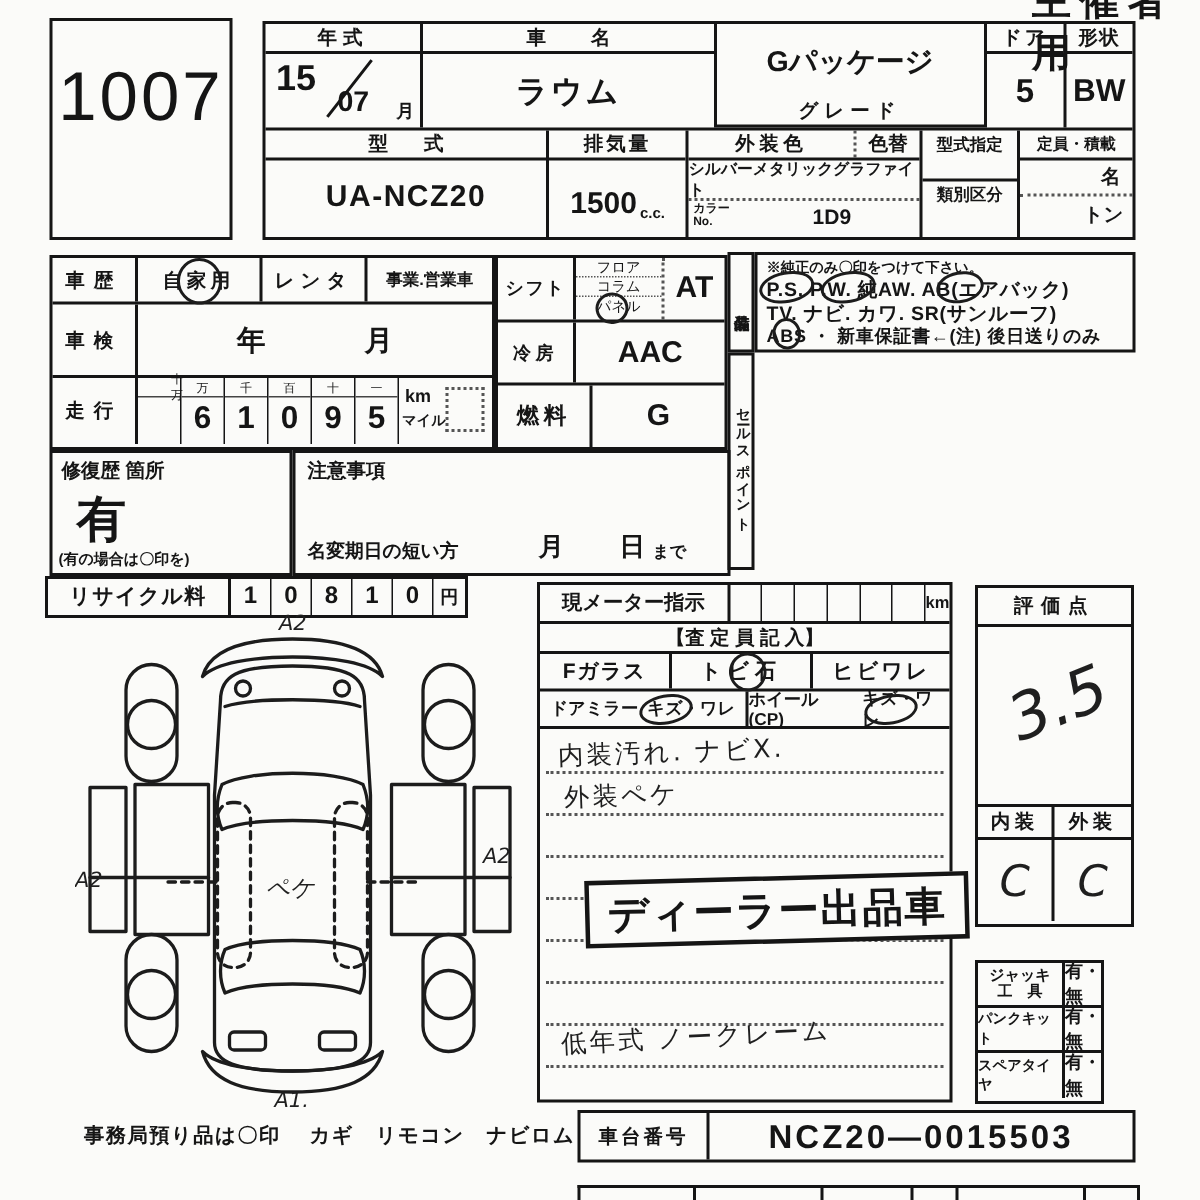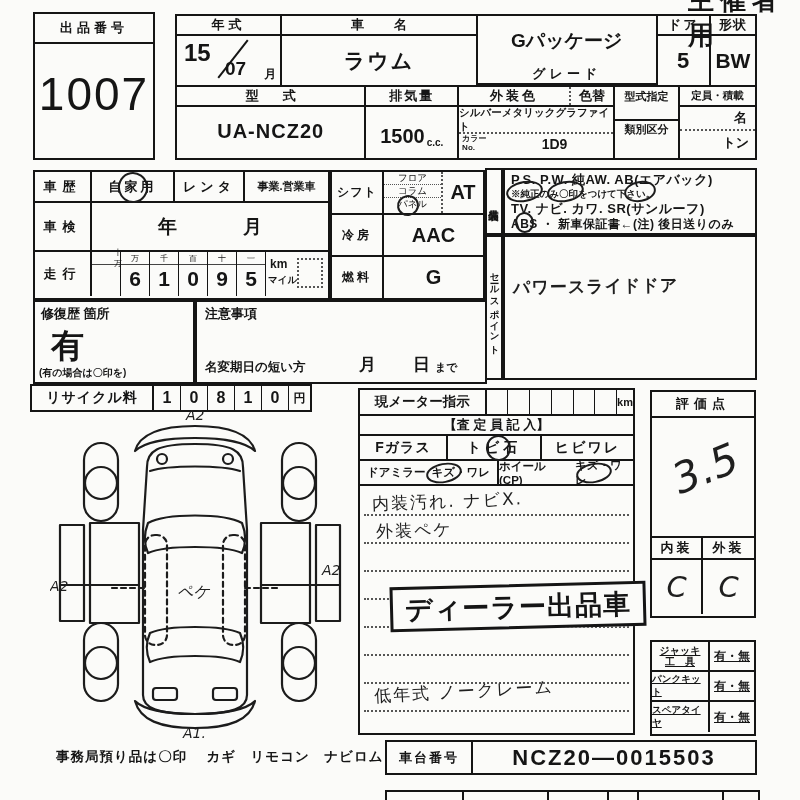--- a/index.html
+++ b/index.html
@@ -21,21 +21,20 @@
   svg text{font-family:"DejaVu Sans",sans-serif;fill:#1f1f1f;}
 </style>
 </head>
 <body>
 
 <div class="page">
 
   <div class="abs" style="left:688px;top:-17px;font-size:26px;font-weight:bold;letter-spacing:6px;">主催者用</div>
 
   <div class="abs bd" style="left:33px;top:12px;width:122px;height:148px;">
-    <div class="cell bdb hdr" style="height:30px;">出品番号</div>
     <div class="cell" style="height:100px;font-size:46px;letter-spacing:2px;">1007</div>
   </div>
 
   <div class="abs bd" style="left:175px;top:14px;width:582px;height:146px;">
 
     <div class="row bdb" style="height:71px;">
       <div class="bdr" style="width:105px;position:relative;">
         <div class="cell bdb hdr" style="height:20px;">年式</div>
         <div class="abs val" style="left:7px;top:23px;font-size:24px;">15</div>
         <div class="abs" style="left:32px;top:42px;width:48px;border-top:2px solid #151515;transform:rotate(-52deg);"></div>
@@ -157,45 +156,42 @@
         <div class="cell" style="height:13px;font-size:9.5px;border-bottom:1.5px dotted #555;">コラム</div>
         <div class="cell" style="height:13px;font-size:9.5px;">パネル</div>
       </div>
       <div class="cell val" style="flex:1;font-size:20px;">AT</div>
     </div>
     <div class="row bdb" style="height:42px;">
       <div class="cell bdr" style="width:52px;font-size:12px;font-weight:bold;letter-spacing:3px;">冷房</div>
       <div class="cell val" style="flex:1;font-size:20px;">AAC</div>
     </div>
     <div class="row" style="height:41px;">
-      <div class="cell bdr" style="width:52px;font-size:12px;font-weight:bold;letter-spacing:3px;">燃料</div>
+      <div class="cell bdr" style="width:63px;font-size:15px;font-weight:bold;letter-spacing:3px;">燃料</div>
       <div class="cell val" style="flex:1;font-size:20px;">G</div>
     </div>
   </div>
   <div class="circle-mark" style="left:397px;top:195px;width:18px;height:17px;"></div>
 
   <div class="abs bd cell" style="left:485px;top:168px;width:18px;height:67px;">
     <span class="vtext" style="font-size:10.5px;">装備品</span>
   </div>
   <div class="abs bd" style="left:503px;top:168px;width:254px;height:67px;padding:2px 6px;">
+    <div style="font-size:9.5px;font-weight:bold;">※純正のみ〇印をつけて下さい。</div>
     <div style="font-size:13px;font-weight:600;line-height:16px;letter-spacing:0.5px;">P.S.  P.W.  純AW.  AB(エアバック)</div>
-    <div style="font-size:9.5px;font-weight:bold;">※純正のみ〇印をつけて下さい。</div>
     <div style="font-size:13px;font-weight:600;line-height:16px;letter-spacing:0.5px;">TV. ナビ. カワ. SR(サンルーフ)</div>
     <div style="font-size:12px;font-weight:600;line-height:15px;letter-spacing:0.5px;">ABS ・ 新車保証書←(注) 後日送りのみ</div>
   </div>
   <div class="circle-mark" style="left:506px;top:181px;width:33px;height:17px;"></div>
   <div class="circle-mark" style="left:547px;top:181px;width:33px;height:17px;"></div>
   <div class="circle-mark" style="left:624px;top:181px;width:28px;height:17px;"></div>
   <div class="circle-mark" style="left:515px;top:212px;width:15px;height:17px;"></div>
 
   <div class="abs bd cell" style="left:485px;top:235px;width:18px;height:145px;">
     <span class="vtext" style="font-size:9.5px;letter-spacing:1px;">セールスポイント</span>
-  </div>
-  <div class="abs bd" style="left:503px;top:235px;width:254px;height:145px;">
-    <div class="hand" style="position:absolute;left:8px;top:38px;font-size:17px;font-weight:bold;transform:rotate(-1deg);letter-spacing:1px;">パワースライドドア</div>
   </div>
 
   <div class="abs bd" style="left:33px;top:300px;width:162px;height:84px;">
     <div style="font-size:13px;font-weight:bold;padding:3px 0 0 6px;">修復歴 箇所</div>
     <div class="abs" style="left:16px;top:22px;font-size:33px;font-weight:bold;">有</div>
     <div class="abs" style="left:4px;bottom:2px;font-size:10px;font-weight:bold;">(有の場合は〇印を)</div>
   </div>
 
   <div class="abs bd" style="left:195px;top:300px;width:292px;height:84px;">
     <div style="font-size:13px;font-weight:bold;padding:3px 0 0 8px;">注意事項</div>
@@ -326,21 +322,21 @@
     <div class="row" style="height:24px;border-top:2px solid #151515;border-bottom:2px solid #151515;">
       <div class="cell bdr hdr" style="width:51px;letter-spacing:3px;">内装</div>
       <div class="cell hdr" style="flex:1;letter-spacing:3px;">外装</div>
     </div>
     <div class="row" style="height:54px;">
       <div class="cell bdr hand" style="width:51px;font-size:29px;font-style:italic;transform:rotate(0deg);">C</div>
       <div class="cell hand" style="flex:1;font-size:29px;font-style:italic;">C</div>
     </div>
   </div>
 
-  <div class="abs bd" style="left:650px;top:640px;width:106px;height:96px;text-decoration:underline;">
+  <div class="abs bd" style="left:650px;top:640px;width:86px;height:96px;">
     <div class="row bdb" style="height:30px;">
       <div class="bdr cell" style="width:58px;flex-direction:column;line-height:11px;">
         <span style="font-size:10px;font-weight:bold;">ジャッキ</span>
         <span style="font-size:10px;font-weight:bold;">工　具</span>
       </div>
       <div class="cell" style="flex:1;font-size:12px;font-weight:bold;">有・無</div>
     </div>
     <div class="row bdb" style="height:30px;">
       <div class="bdr cell" style="width:58px;font-size:9.5px;font-weight:bold;">パンクキット</div>
       <div class="cell" style="flex:1;font-size:12px;font-weight:bold;">有・無</div>

